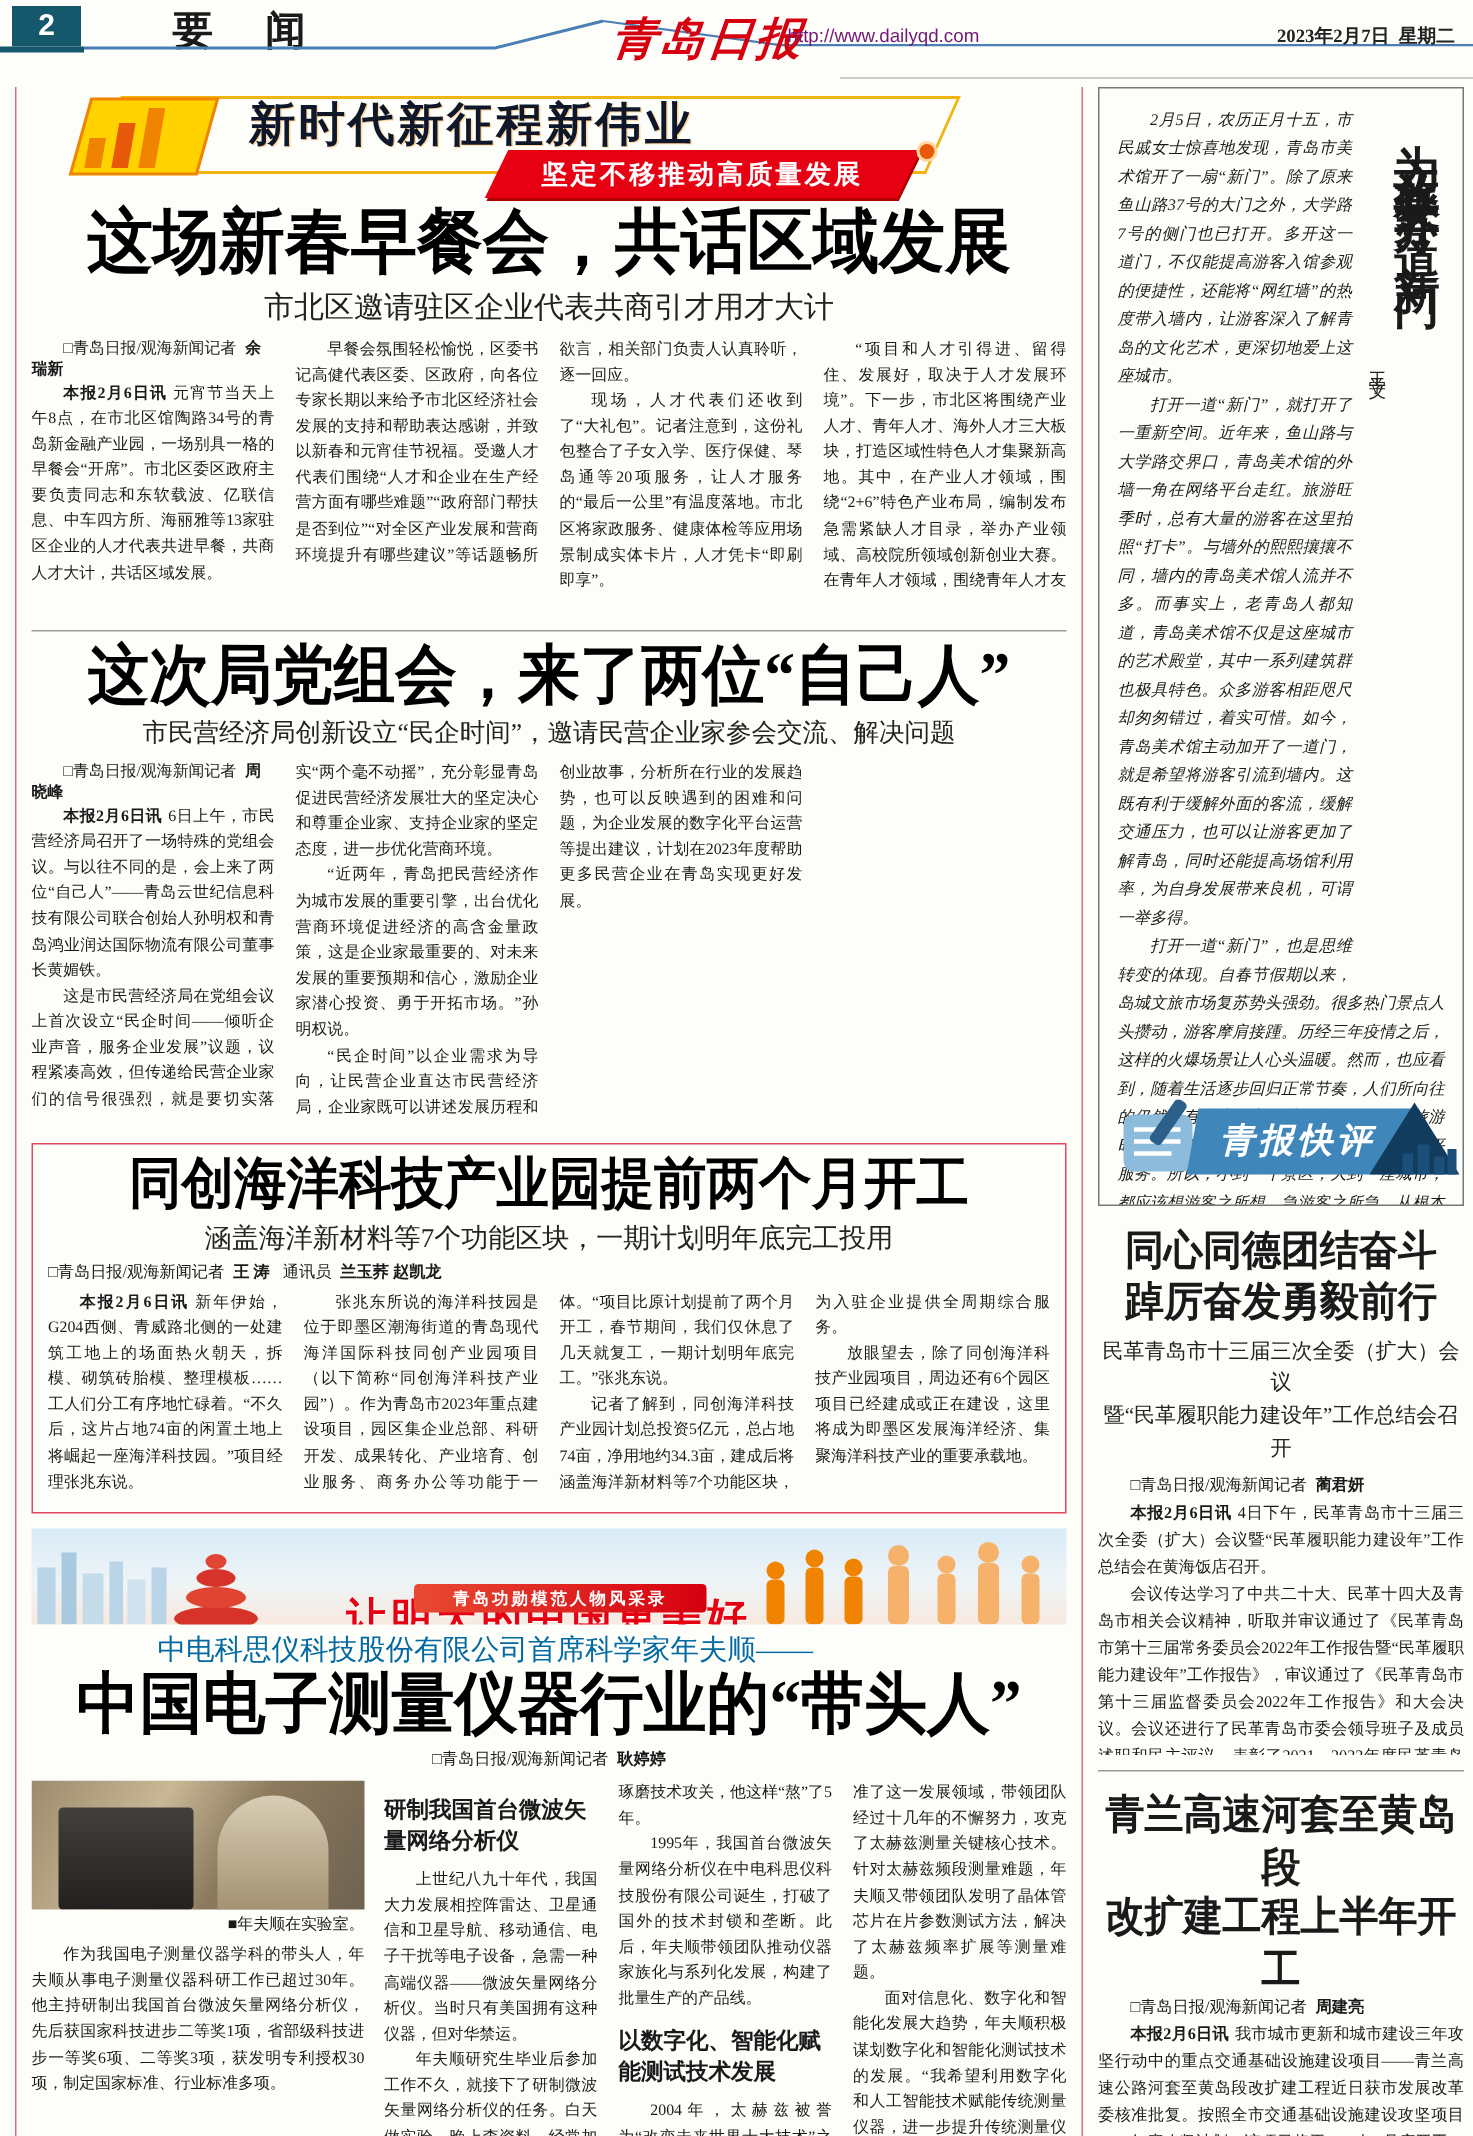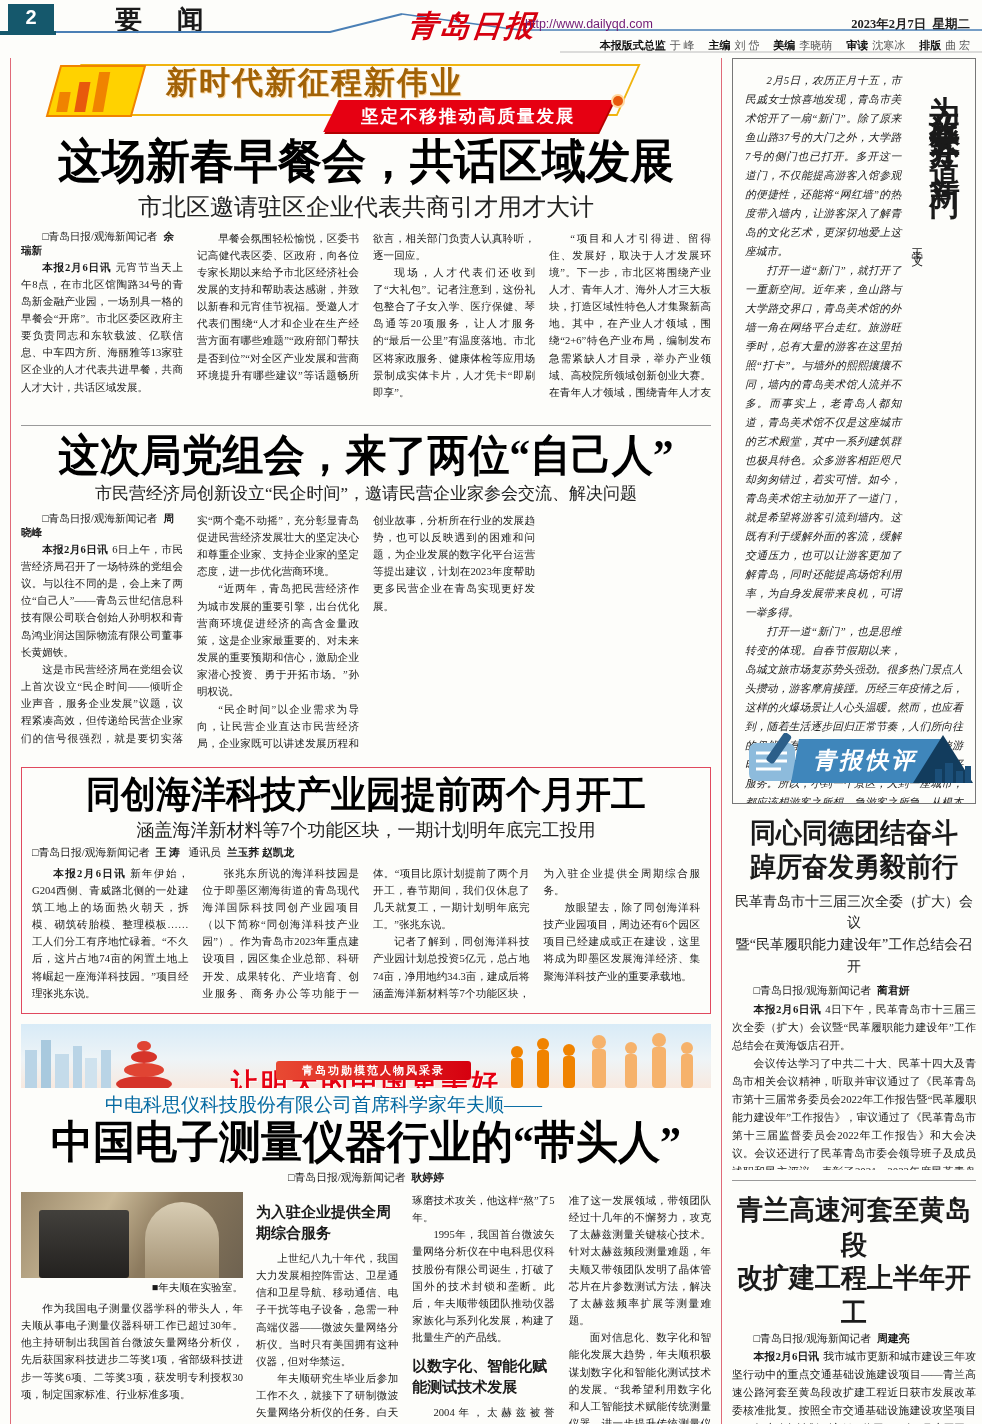--- a/index.html
+++ b/index.html
@@ -25,37 +25,37 @@
 
   
   .content { display:flex; padding:0 6px 0 10px; height:1366px; }
   .colL { width:712px; border-left:1px solid #e06a78; border-right:1px solid #e06a78; padding:0 10px; }
   .colR { flex:1; padding-left:10px; }
 
   
   .banner1 { position:relative; height:74px; margin:4px 0 2px; }
   .banner1 .frame { position:absolute; left:48px; top:2px; width:560px; height:52px; border:2px solid #f0b40f; transform:skewX(-24deg); }
   .banner1 .icon { position:absolute; left:22px; top:0; }
-  .b1-text { position:absolute; left:145px; top:0; font-size:31px; font-weight:900; color:#a16207; letter-spacing:2px;
+  .b1-text { position:absolute; left:145px; top:0; font-size:31px; font-weight:900; color:#0f172a; letter-spacing:2px;
              text-shadow:1px 1px 0 #ffd9a0; font-family:Liberation Sans, sans-serif; }
   .b1-ribbon { position:absolute; left:310px; top:38px; background:#e60012; transform:skewX(-26deg); padding:4px 30px; box-shadow:2px 2px 0 #b30000; }
   .b1-ribbon span { display:inline-block; transform:skewX(26deg); color:#fff; font-weight:bold; font-size:17.5px; letter-spacing:2px; font-family:"Liberation Sans",sans-serif; }
   .b1-dot { position:absolute; left:592px; top:34px; width:10px; height:10px; border-radius:50%; background:#e8590c; box-shadow:0 0 0 2px #ffd9a0; }
 
   
   .head-xl { text-align:center; font-weight:900; line-height:1.08; color:#000; font-family:"Liberation Serif","DejaVu Serif",serif; transform:scaleY(1.06); }
   .subhead { text-align:center; color:#222; }
   .bp { font-size:10.6px; line-height:1.62; text-align:justify; text-indent:2em; }
   .byline { font-size:10.6px; text-indent:2em; margin-bottom:1px; }
   .byline b { margin-left:6px; }
   .dateline { margin-right:4px; }
   .body4 { column-count:4; column-gap:14px; column-fill:auto; overflow:hidden; }
 
   .a1 .head-xl { font-size:44px; }
-  .a1 .subhead { font-size:24px; margin:5px 0 7px; }
+  .a1 .subhead { font-size:20px; margin:5px 0 7px; }
   .a1 .body4 { height:186px; }
 
   .sep { border:0; border-top:1px solid #9a9a9a; margin:9px 0 7px; }
 
   .a2 .head-xl { font-size:41px; }
   .a2 .subhead { font-size:17px; margin:5px 0 7px; }
   .a2 .body4 { height:246px; }
 
   .a3 { border:1px solid #e0495e; padding:8px 10px 6px; margin-top:9px; }
   .a3 .head-xl { font-size:35px; }
@@ -119,21 +119,20 @@
     <svg class="mh-line" viewBox="0 0 982 58">
       <polyline points="56,32 330,32 402,14" fill="none" stroke="#4a7fb5" stroke-width="2"></polyline>
       <polyline points="402,14 520,30 982,30" fill="none" stroke="#4a7fb5" stroke-width="1.5"></polyline>
       <line x1="560" y1="52" x2="982" y2="52" stroke="#bbb" stroke-width="1"></line>
     </svg>
     <div class="logo">青岛日报</div>
     <span class="url">http://www.dailyqd.com</span>
     <div class="mh-date">
       <span>2023年2月7日</span>&nbsp;&nbsp;<span>星期二</span>
     </div>
-    <div class="credits"><span class="credit"><b>本报版式总监</b><i>于 峰</i></span><span class="credit"><b>主编</b><i>刘 岱</i></span><span class="credit"><b>美编</b><i>李晓萌</i></span><span class="credit"><b>审读</b><i>沈寒冰</i></span><span class="credit"><b>排版</b><i>曲 宏</i></span></div>
   </header>
 
   <div class="content">
 
     <div class="colL">
 
       <div class="banner1">
         <div class="frame"></div>
         <svg class="icon" width="110" height="62" viewBox="0 0 110 62">
           <polygon points="18,4 102,4 88,54 4,54" fill="#ffd200" stroke="#f08300" stroke-width="2"></polygon>
@@ -238,21 +237,21 @@
         <div class="byline-row"><span>□青岛日报/观海新闻记者</span><b>耿婷婷</b></div>
         <div class="a6-cols">
           <div class="a6-left">
             <div class="photo"></div>
             <div class="caption">■年夫顺在实验室。</div>
             <div>
                 <p class="bp">作为我国电子测量仪器学科的带头人，年夫顺从事电子测量仪器科研工作已超过30年。他主持研制出我国首台微波矢量网络分析仪，先后获国家科技进步二等奖1项，省部级科技进步一等奖6项、二等奖3项，获发明专利授权30项，制定国家标准、行业标准多项。</p>
               </div>
           </div>
           <div class="a6-right">
-            <h3 class="sub-sec">为入驻企业提供全周期综合服务</h3>
+            <h3 class="sub-sec">研制我国首台微波矢量网络分析仪</h3>
             <div>
                 <p class="bp">上世纪八九十年代，我国大力发展相控阵雷达、卫星通信和卫星导航、移动通信、电子干扰等电子设备，急需一种高端仪器——微波矢量网络分析仪。当时只有美国拥有这种仪器，但对华禁运。</p>
                 <p class="bp">年夫顺研究生毕业后参加工作不久，就接下了研制微波矢量网络分析仪的任务。白天做实验、晚上查资料，经常加班到11点，每天吃饭睡觉都在琢磨技术攻关，他这样“熬”了5年。</p>
                 <p class="bp">1995年，我国首台微波矢量网络分析仪在中电科思仪科技股份有限公司诞生，打破了国外的技术封锁和垄断。此后，年夫顺带领团队推动仪器家族化与系列化发展，构建了批量生产的产品线。</p>
               </div>
             <h3 class="sub-sec">以数字化、智能化赋能测试技术发展</h3>
             <div>
                 <p class="bp">2004年，太赫兹被誉为“改变未来世界十大技术”之一，极具发展潜力。年夫顺瞄准了这一发展领域，带领团队经过十几年的不懈努力，攻克了太赫兹测量关键核心技术。针对太赫兹频段测量难题，年夫顺又带领团队发明了晶体管芯片在片参数测试方法，解决了太赫兹频率扩展等测量难题。</p>
                 <p class="bp">面对信息化、数字化和智能化发展大趋势，年夫顺积极谋划数字化和智能化测试技术的发展。“我希望利用数字化和人工智能技术赋能传统测量仪器，进一步提升传统测量仪器的测量能力，并利用前沿技术发明颠覆性测量仪器，为高端制造和智能制造提供新型测量仪器。”他说。</p>
               </div>

